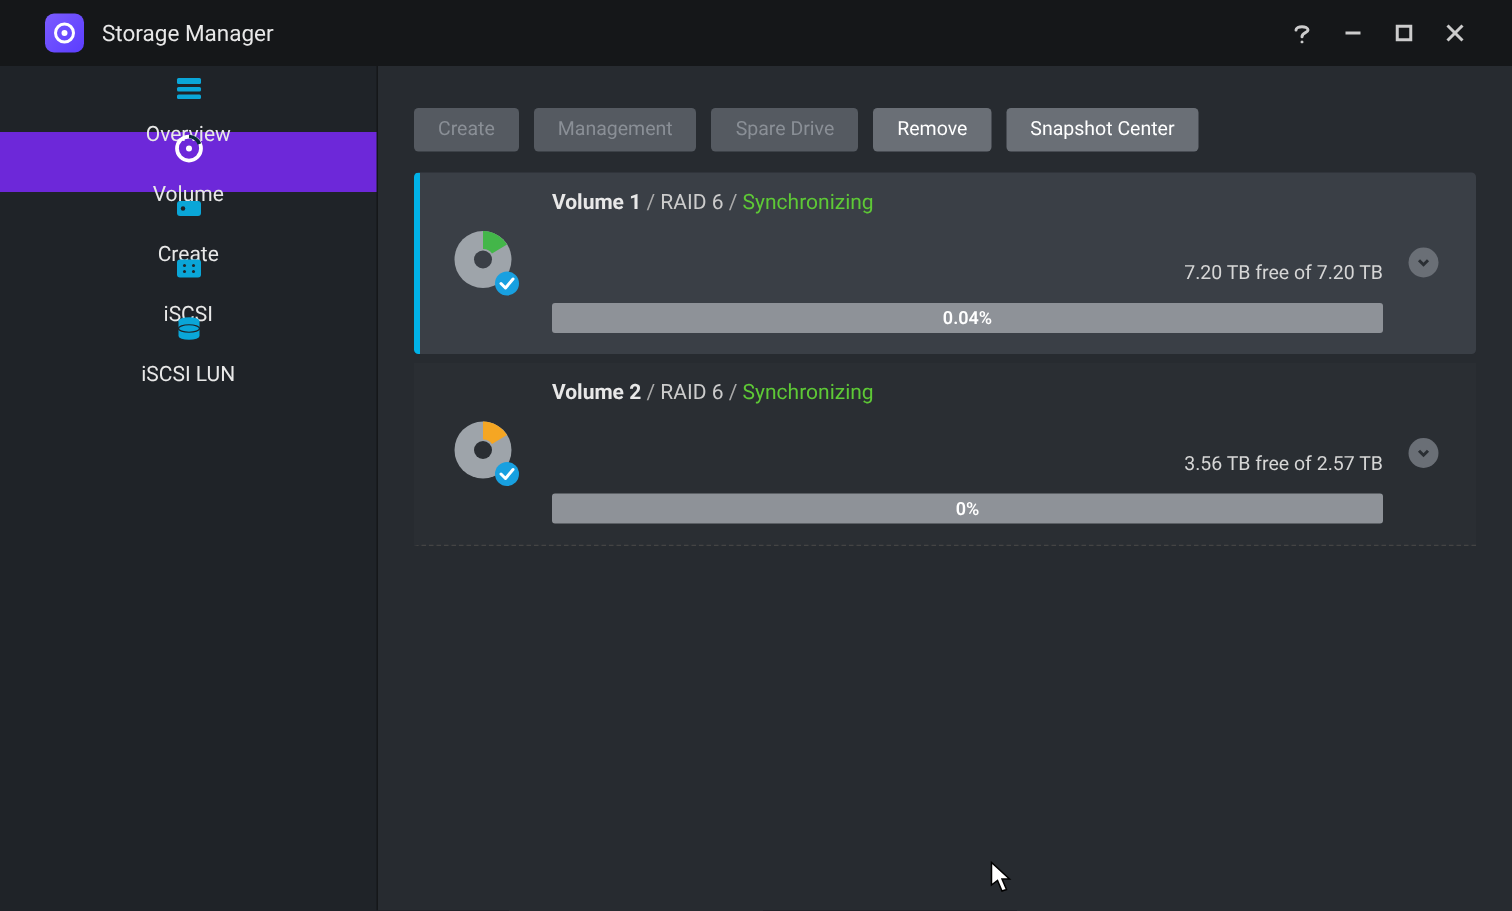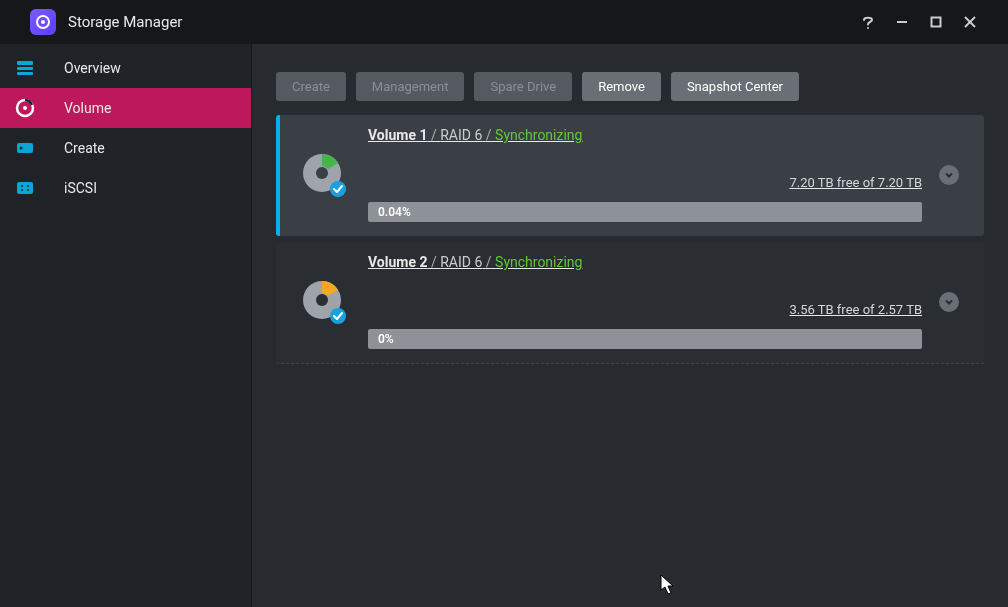--- a/index.html
+++ b/index.html
@@ -89,24 +89,25 @@
       padding-top: 4px;
     }
     .side-item {
       height: 40px;
       display: flex;
       align-items: center;
       padding: 0 14px;
       color: #e8e8e8;
       font-size: 14px;
       cursor: pointer;
-      gap: 28px;
+      gap: 12px;
+      flex-direction: column;
     }
     .side-item.active {
-      background: #be185d;
+      background: #6d28d9;
     }
     .side-icon {
       width: 22px;
       height: 22px;
       display: flex;
       align-items: center;
       justify-content: center;
       flex-shrink: 0;
     }
     .content {
@@ -165,21 +166,20 @@
     }
     .vol-main {
       flex: 1;
     }
     .vol-title-row {
       display: flex;
       justify-content: space-between;
       color: #e8e8e8;
       font-size: 14px;
       margin-bottom: 12px;
-      text-decoration: underline;
     }
     .vol-name {
       font-weight: 700;
     }
     .vol-sep {
       color: #aaa;
       font-weight: 400;
     }
     .vol-raid {
       color: #ccc;
@@ -194,21 +194,21 @@
       font-size: 13px;
       margin-top: 48px;
     }
     .progress {
       height: 20px;
       background: #8e9298;
       border-radius: 2px;
       position: relative;
       display: flex;
       align-items: center;
-      justify-content: flex-start;
+      justify-content: center;
       padding: 0 10px;
     }
     .progress-text {
       color: #fff;
       font-size: 12px;
       font-weight: 600;
     }
     .expand-btn {
       width: 34px;
       display: flex;
@@ -304,20 +304,30 @@
           <svg width="20" height="20" viewBox="0 0 20 20">
               <rect x="2" y="4" width="16" height="12" rx="2" fill="#0aa6d8"></rect>
               <circle cx="7" cy="8" r="1" fill="#1f2328"></circle>
               <circle cx="13" cy="8" r="1" fill="#1f2328"></circle>
               <circle cx="7" cy="12" r="1" fill="#1f2328"></circle>
               <circle cx="13" cy="12" r="1" fill="#1f2328"></circle>
             </svg>
         </span>
         <span>iSCSI</span>
       </div>
+      <div class="side-item">
+        <span class="side-icon">
+          <svg width="20" height="20" viewBox="0 0 20 20">
+              <ellipse cx="10" cy="5" rx="7" ry="2.5" fill="#0aa6d8"></ellipse>
+              <path d="M3 5 L3 15 A7 2.5 0 0 0 17 15 L17 5" fill="#0aa6d8"></path>
+              <ellipse cx="10" cy="10" rx="7" ry="2.5" fill="none" stroke="#1f2328" stroke-width="0.8"></ellipse>
+            </svg>
+        </span>
+        <span>iSCSI LUN</span>
+      </div>
     </div>
 
     <div class="content">
       <div class="toolbar">
         <button class="tbtn disabled">Create</button>
         <button class="tbtn disabled">Management</button>
         <button class="tbtn disabled">Spare Drive</button>
         <button class="tbtn bright">Remove</button>
         <button class="tbtn bright">Snapshot Center</button>
       </div>

